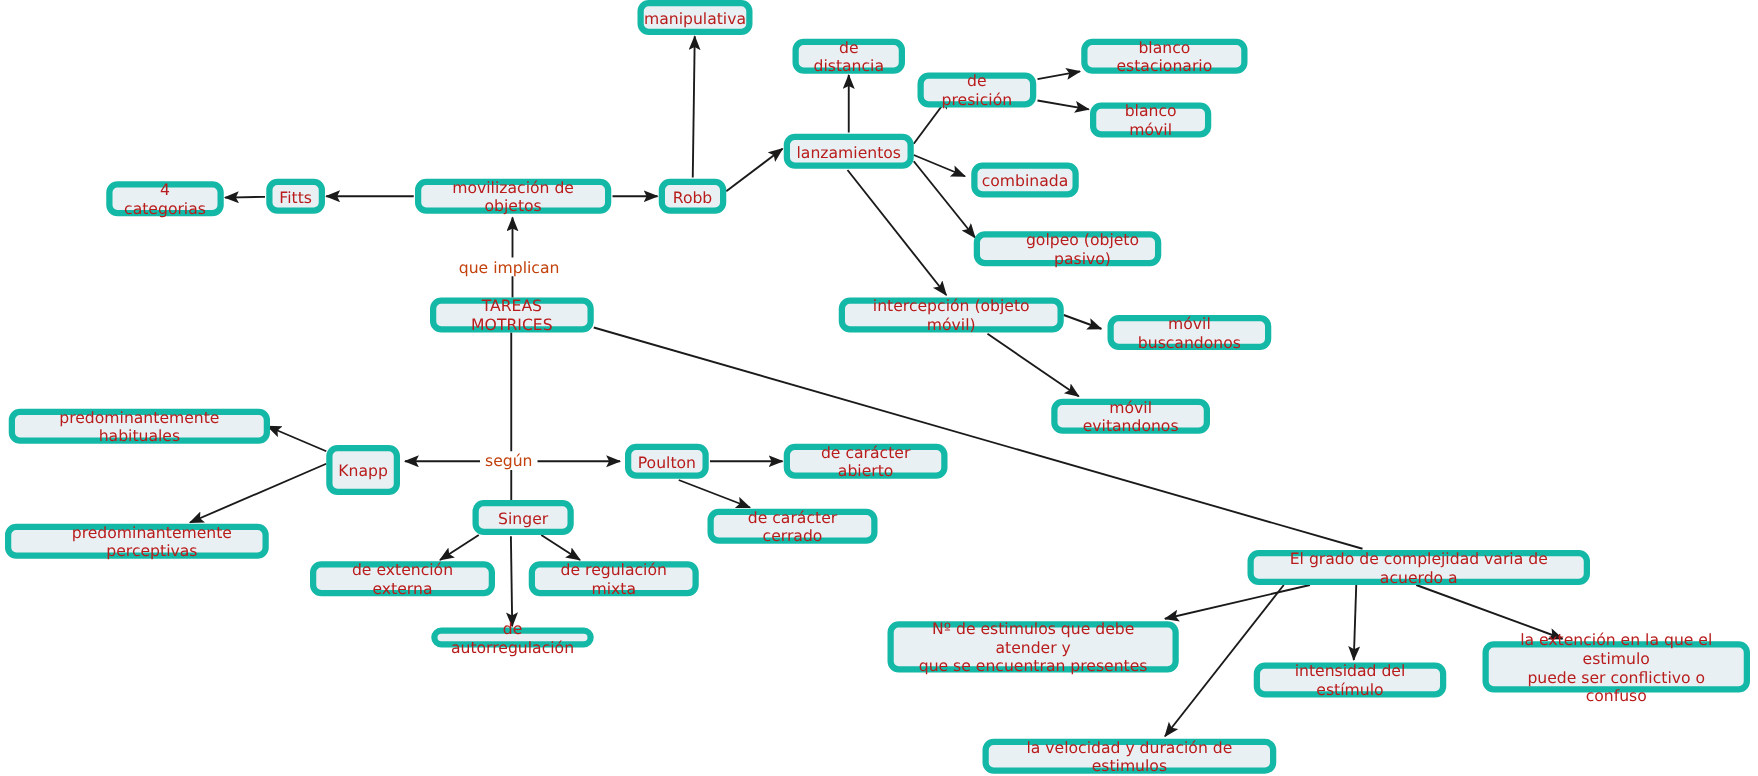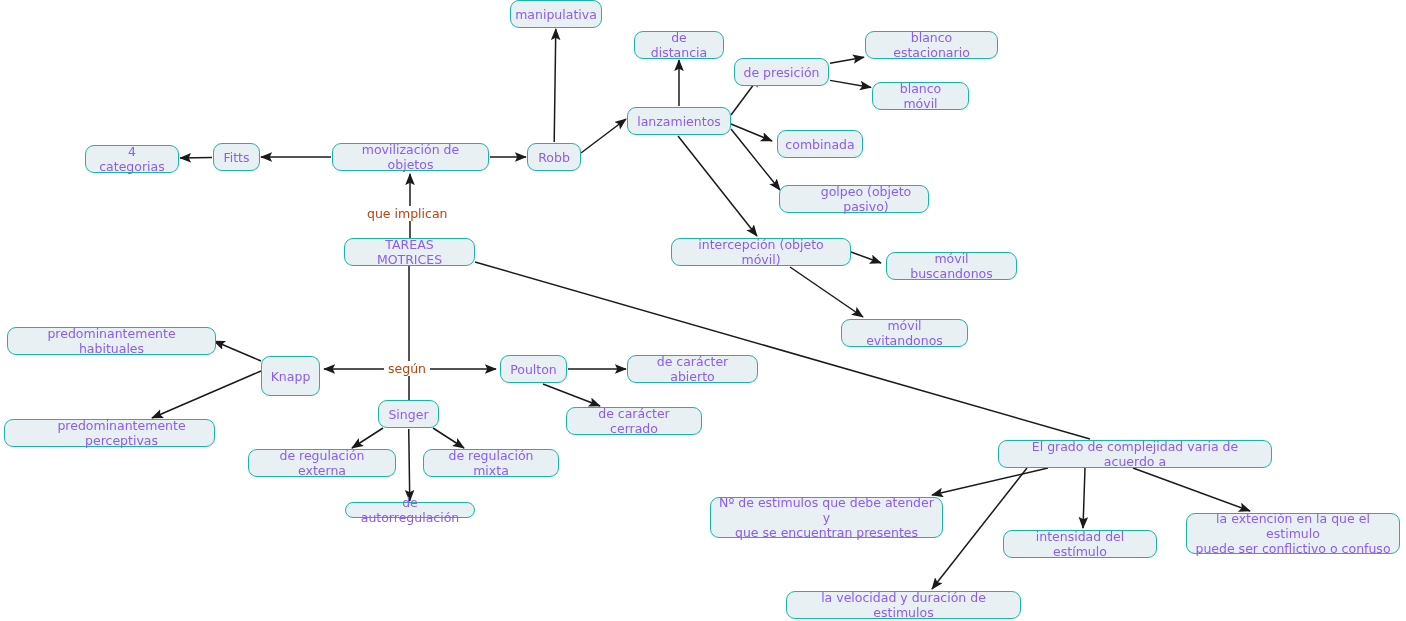--- a/index.html
+++ b/index.html
@@ -22,23 +22,23 @@
     left: 0;
     top: 0;
     width: 1406px;
     height: 621px;
     pointer-events: none;
   }
   .node {
     position: absolute;
     box-sizing: border-box;
     background: #e9f0f3;
-    border: 1px solid #14b8a6;
+    border: 5px solid #14b8a6;
     border-radius: 9px;
-    color: #8b5cf6;
+    color: #b91c1c;
     font-size: 12.5px;
     line-height: 15px;
     text-align: center;
     display: flex;
     align-items: center;
     justify-content: center;
     padding: 2px 8px;
     white-space: pre-line;
     z-index: 3;
   }
@@ -111,25 +111,25 @@
       <div class="node" style="left: 85px; top: 145px; width: 94px; height: 28px;">4 categorias</div>
       <div class="node" style="left: 779px; top: 185px; width: 150px; height: 28px; padding-left: 32px;">golpeo (objeto pasivo)</div>
       <div class="node" style="left: 671px; top: 238px; width: 180px; height: 28px;">intercepción (objeto móvil)</div>
       <div class="node" style="left: 344px; top: 238px; width: 131px; height: 28px;">TAREAS MOTRICES</div>
       <div class="node" style="left: 886px; top: 252px; width: 131px; height: 28px;">móvil buscandonos</div>
       <div class="node" style="left: 841px; top: 319px; width: 127px; height: 28px;">móvil evitandonos</div>
       <div class="node" style="left: 7px; top: 327px; width: 209px; height: 28px;">predominantemente habituales</div>
       <div class="node" style="left: 261px; top: 356px; width: 59px; height: 40px;">Knapp</div>
       <div class="node" style="left: 500px; top: 355px; width: 67px; height: 28px;">Poulton</div>
       <div class="node" style="left: 627px; top: 355px; width: 131px; height: 28px;">de carácter abierto</div>
-      <div class="node" style="left: 378px; top: 400px; width: 61px; height: 28px;">Singer</div>
+      <div class="node" style="left: 378px; top: 400px; width: 81px; height: 28px;">Singer</div>
       <div class="node" style="left: 566px; top: 407px; width: 136px; height: 28px;">de carácter cerrado</div>
       <div class="node" style="left: 4px; top: 419px; width: 211px; height: 28px; padding-left: 32px;">predominantemente perceptivas</div>
       <div class="node" style="left: 998px; top: 440px; width: 274px; height: 28px;">El grado de complejidad varia de acuerdo a</div>
-      <div class="node" style="left: 248px; top: 449px; width: 148px; height: 28px;">de regulación externa</div>
+      <div class="node" style="left: 248px; top: 449px; width: 148px; height: 28px;">de extención externa</div>
       <div class="node" style="left: 423px; top: 449px; width: 136px; height: 28px;">de regulación mixta</div>
       <div class="node" style="left: 345px; top: 502px; width: 130px; height: 16px;">de autorregulación</div>
       <div class="node" style="left: 710px; top: 497px; width: 233px; height: 41px;">Nº de estimulos que debe atender y
 que se encuentran presentes</div>
       <div class="node" style="left: 1186px; top: 513px; width: 214px; height: 41px;">la extención en la que el estimulo
 puede ser conflictivo o confuso</div>
       <div class="node" style="left: 1003px; top: 530px; width: 154px; height: 28px;">intensidad del estímulo</div>
       <div class="node" style="left: 786px; top: 591px; width: 235px; height: 28px;">la velocidad y duración de estimulos</div>
     </div>
   <div id="label-layer">

